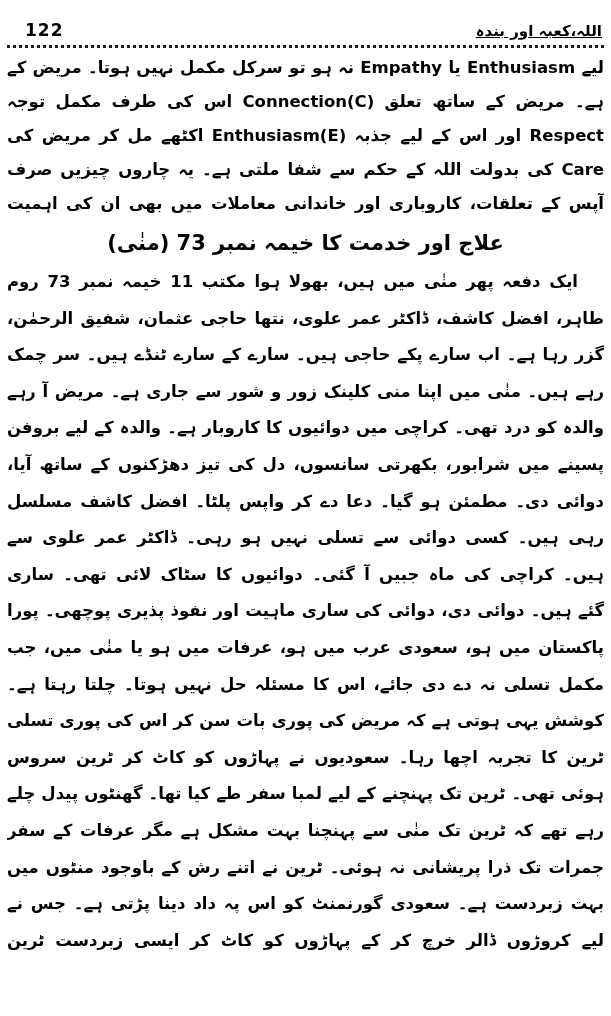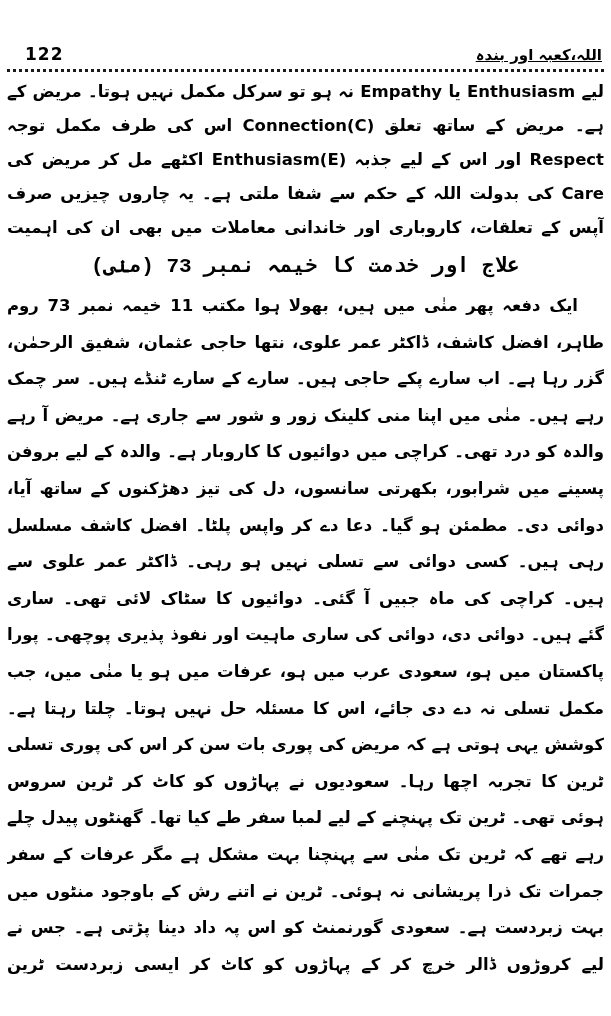--- a/index.html
+++ b/index.html
@@ -12,21 +12,21 @@
     box-sizing:border-box;
     padding:0 7px;
     overflow:hidden;
     position:relative;
   }
   .hdr{
     display:flex;
     flex-direction:row;
     justify-content:space-between;
     align-items:flex-end;
-    padding-top:44px;
+    padding-top:20px;
     direction:ltr;
   }
   .pageno{
     font-size:17px;
     font-weight:700;
     padding-left:18px;
     letter-spacing:1px;
   }
   .booktitle{
     font-size:15px;
@@ -69,21 +69,20 @@
     padding-right:26px;
   }
   .sec-heading{
     direction:rtl;
     text-align:center;
     font-size:21px;
     font-weight:900;
     margin:5px 0 4px 0;
     line-height:34px;
     letter-spacing:0;
-    font-family:Liberation Mono, monospace;
   }
 </style>
 </head>
 <body>
 
 <div class="page">
 
   <div class="hdr">
     <div class="pageno">122</div>
     <div class="booktitle">اللہ،کعبہ اور بندہ</div>

